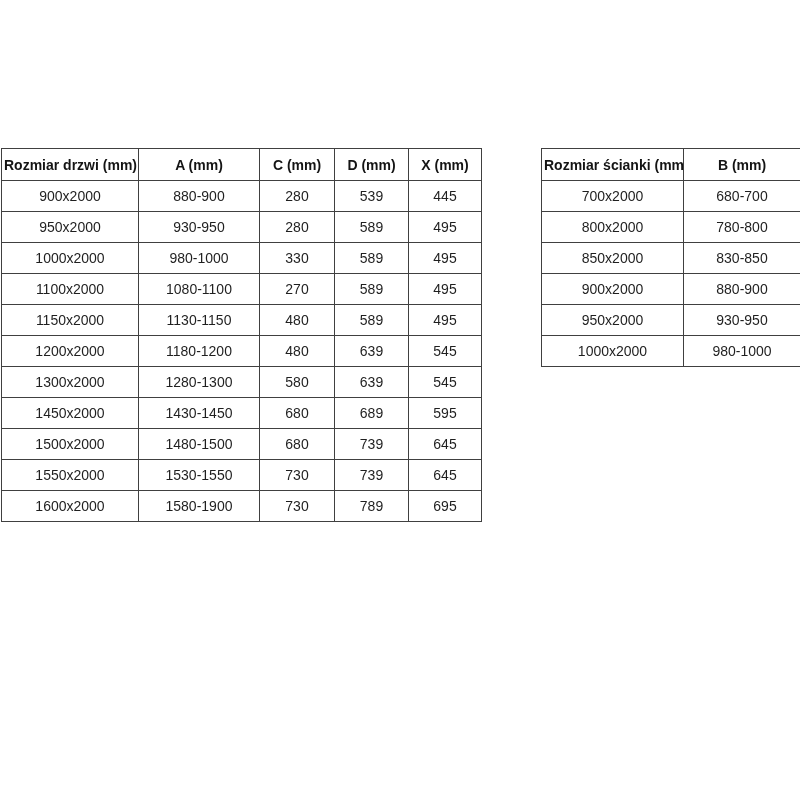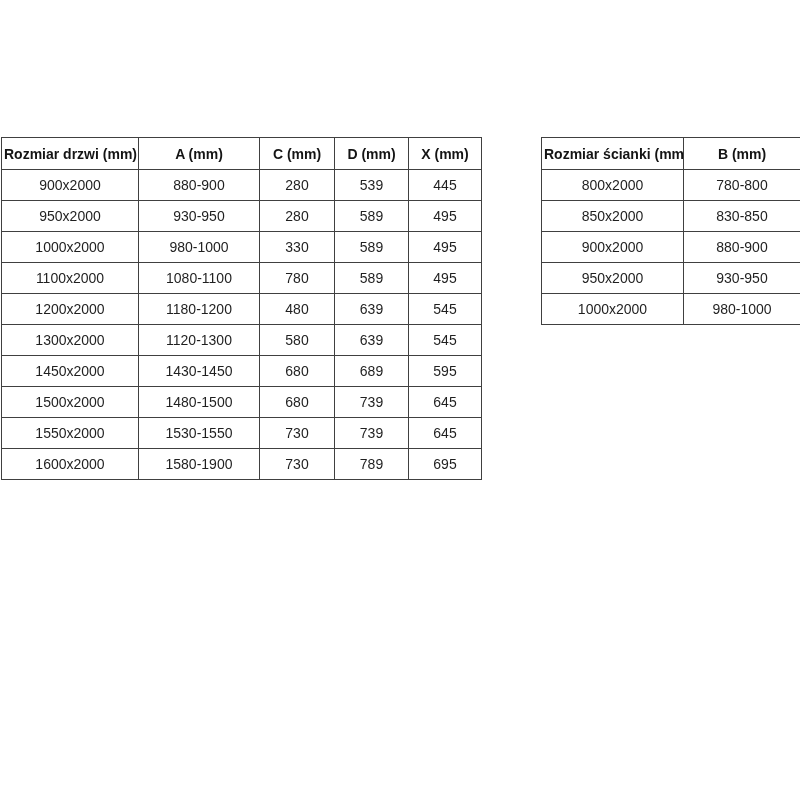--- a/index.html
+++ b/index.html
@@ -12,21 +12,21 @@
     height: 800px;
     position: relative;
     font-family: "Liberation Sans", sans-serif;
     color: #1f1f1f;
     overflow: hidden;
   }
   .size-table {
     border-collapse: collapse;
     table-layout: fixed;
     position: absolute;
-    top: 137px;
+    top: 148px;
     background: #ffffff;
   }
   .size-table.doors { left: 1px; width: 479px; }
   .size-table.walls { left: 541px; width: 259px; }
   .size-table th, .size-table td {
     border: 1px solid #404040;
     text-align: center;
     vertical-align: middle;
     font-size: 14px;
     padding: 0 2px;
@@ -81,34 +81,41 @@
       <tr>
         <td>1000x2000</td>
         <td>980-1000</td>
         <td>330</td>
         <td>589</td>
         <td>495</td>
       </tr>
       <tr>
         <td>1100x2000</td>
         <td>1080-1100</td>
-        <td>780</td>
+        <td>270</td>
+        <td>589</td>
+        <td>495</td>
+      </tr>
+      <tr>
+        <td>1150x2000</td>
+        <td>1130-1150</td>
+        <td>480</td>
         <td>589</td>
         <td>495</td>
       </tr>
       <tr>
         <td>1200x2000</td>
         <td>1180-1200</td>
         <td>480</td>
         <td>639</td>
         <td>545</td>
       </tr>
       <tr>
         <td>1300x2000</td>
-        <td>1120-1300</td>
+        <td>1280-1300</td>
         <td>580</td>
         <td>639</td>
         <td>545</td>
       </tr>
       <tr>
         <td>1450x2000</td>
         <td>1430-1450</td>
         <td>680</td>
         <td>689</td>
         <td>595</td>
@@ -143,20 +150,24 @@
     <col style="width:117px">
   </colgroup>
 <thead>
       <tr>
         <th>Rozmiar ścianki (mm)</th>
         <th>B (mm)</th>
       </tr>
     </thead>
     <tbody>
       <tr>
+        <td>700x2000</td>
+        <td>680-700</td>
+      </tr>
+      <tr>
         <td>800x2000</td>
         <td>780-800</td>
       </tr>
       <tr>
         <td>850x2000</td>
         <td>830-850</td>
       </tr>
       <tr>
         <td>900x2000</td>
         <td>880-900</td>

